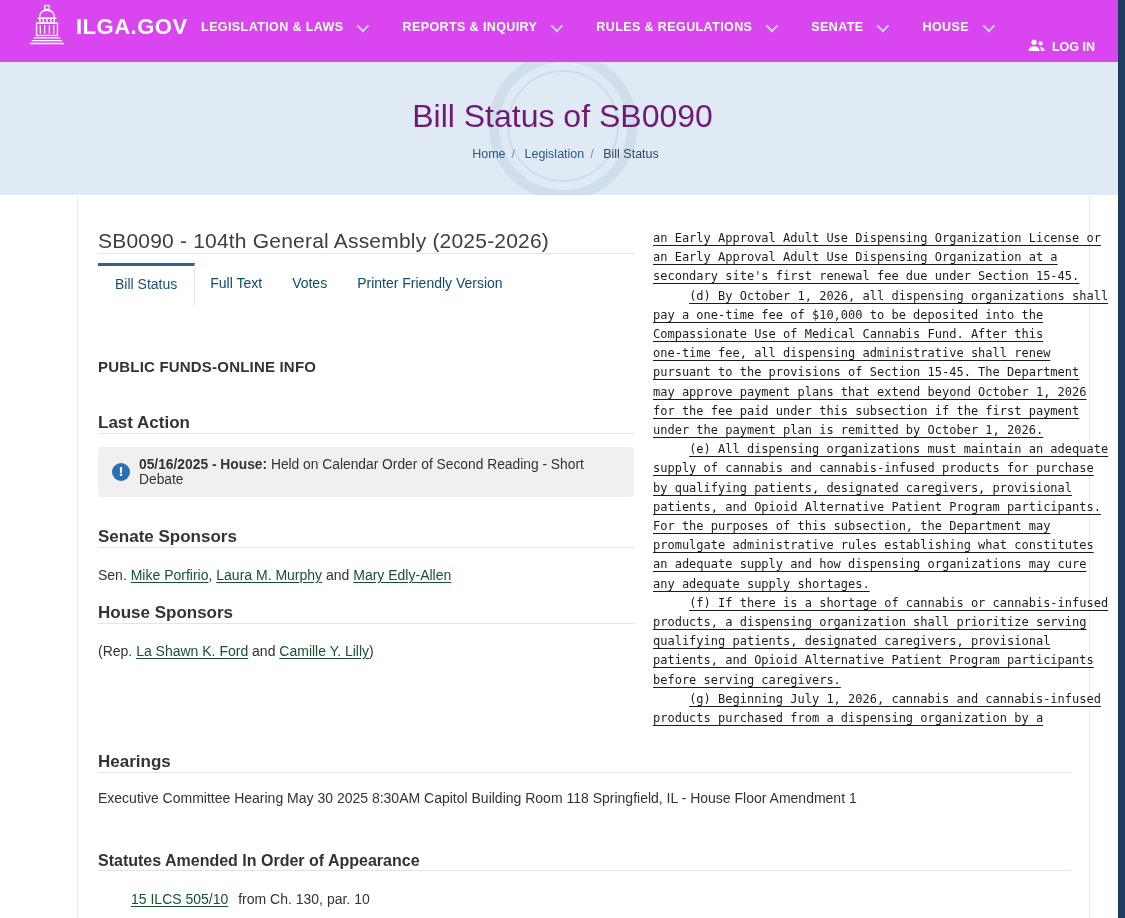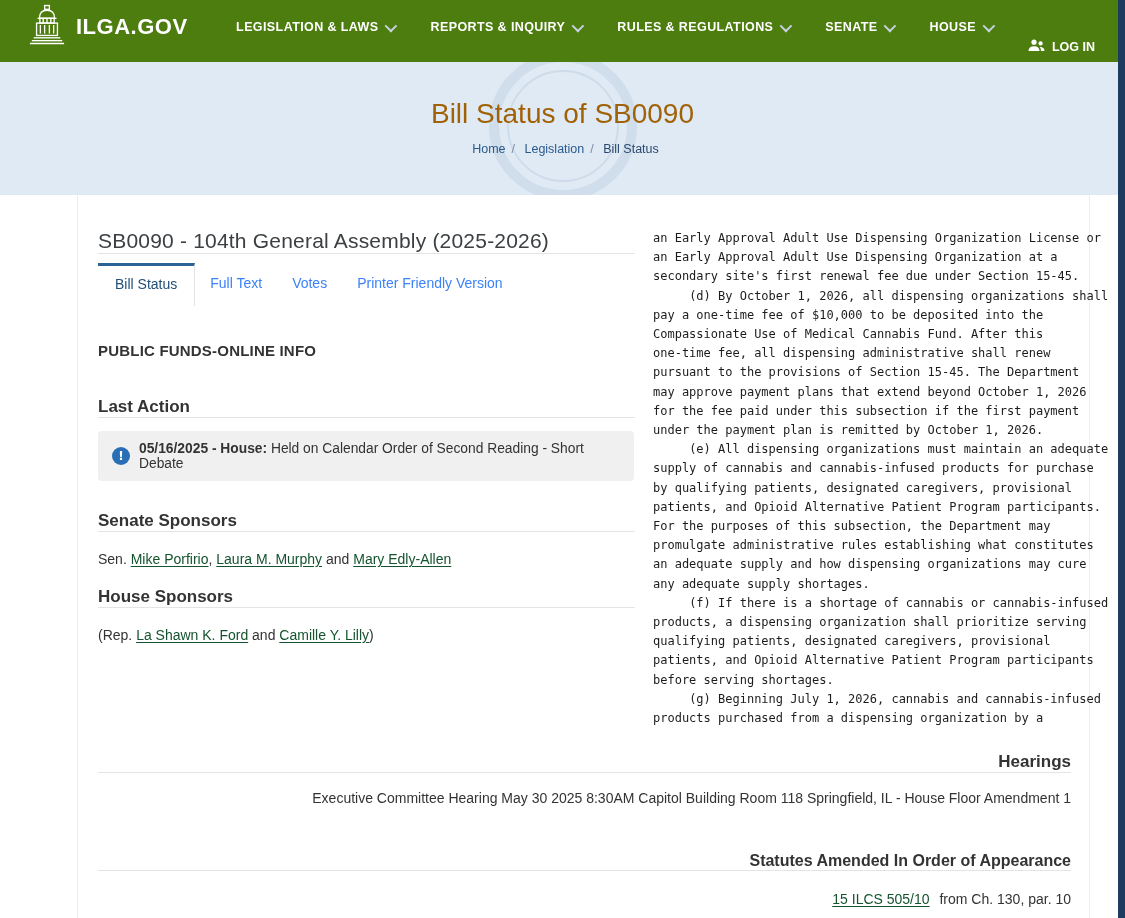--- a/index.html
+++ b/index.html
@@ -1,86 +1,86 @@
 <!DOCTYPE html>
 <html><head>
 <meta charset="utf-8">
 <style>
   * { margin:0; padding:0; box-sizing:border-box; }
   html,body { width:1125px; height:918px; overflow:hidden; background:#fff;
     font-family:"Liberation Sans", sans-serif; }
 
   
-  .navbar { height:62px; background:#4d7c0f; display:flex; align-items:center;
+  .navbar { height:62px; background:#d946ef; display:flex; align-items:center;
     padding:0 30px 8px 28px; }
   .brand { display:flex; align-items:center; gap:10px; color:#fff; }
   .brand-name { font-size:22px; font-weight:bold; letter-spacing:.5px; }
   .nav-links { margin-left:auto; display:flex; align-items:center; gap:36px; }
   .nav-item { color:#fff; font-size:12.5px; font-weight:bold; letter-spacing:.4px;
-    display:flex; align-items:center; gap:7px; cursor:pointer; white-space:nowrap; }
+    display:flex; align-items:center; gap:14px; cursor:pointer; white-space:nowrap; }
   .chev { width:9px; height:9px; border-right:2px solid #c6d2e0; border-bottom:2px solid #c6d2e0;
     transform:rotate(45deg) translateY(-2px); display:inline-block; }
   .login { display:flex; align-items:center; gap:7px; color:#fff; font-size:12.5px;
     font-weight:bold; cursor:pointer; }
 
   
   .hero { height:133px; background:#dfeaf5; position:relative; text-align:center;
     overflow:hidden; }
   .seal { position:absolute; left:50%; top:64px; transform:translate(-50%,-50%); width:148px;
     height:148px; border-radius:50%; border:10px solid rgba(120,145,175,.14); }
   .seal::after { content:""; position:absolute; inset:8px; border-radius:50%;
     border:2px solid rgba(120,145,175,.16); }
-  .hero-title { position:relative; padding-top:36px; font-size:28px; color:#a16207; }
+  .hero-title { position:relative; padding-top:36px; font-size:32px; color:#701a75; }
   .breadcrumb { position:relative; margin-top:12px; font-size:12.5px; color:#7d8ea3; }
   .breadcrumb a { color:#2a5a8c; text-decoration:none; margin:0 6px; }
   .breadcrumb .current { color:#29496e; margin-left:6px; }
 
   
   .card { width:1013px; margin-left:77px; background:#fff;
     border-left:1px solid #ededed; border-right:1px solid #ededed;
     padding:34px 0 40px 0; min-height:720px; }
   .cols { display:flex; }
   .leftcol { width:575px; padding:0 18px 0 20px; flex:none; }
   .rightcol { flex:1; padding-right:6px; }
 
   h1.billtitle { font-size:21px; font-weight:400; color:#3c4043; letter-spacing:.2px; }
   hr.rule { border:none; border-top:1px solid #e4e4e4; margin:0; }
   .title-rule { margin-top:24px; }
 
   
   .tabbar { display:flex; align-items:stretch; margin-top:9px; }
-  .tab { font-size:14px; color:#3b82f6; padding:12px 15px; cursor:pointer; white-space:nowrap; }
+  .tab { font-size:14px; color:#0c4a6e; padding:12px 15px; cursor:pointer; white-space:nowrap; }
   .tab.active { color:#1f4e77; border-top:3px solid #2a6496; border-right:1px solid #e3e3e3;
     padding:10px 17px 14px 17px; }
 
-  .info-heading { margin-top:36px; font-size:15px; font-weight:bold; color:#333;
+  .info-heading { margin-top:52px; font-size:15px; font-weight:bold; color:#333;
     letter-spacing:.2px; }
   h2.sec { font-size:17px; font-weight:bold; color:#333; }
   .sec-wrap { margin-top:34px; }
   .sec-rule { margin-top:14px; }
 
   .alert { margin-top:13px; background:#f0f0f0; border-radius:4px; padding:10px 14px;
     display:flex; align-items:center; gap:9px; font-size:13.8px; color:#333; width:536px; }
   .alert-icon { width:18px; height:18px; border-radius:50%; background:#2a6fb5; color:#fff;
     font-size:12px; font-weight:bold; display:flex; align-items:center; justify-content:center;
     flex:none; font-family:"DejaVu Sans", sans-serif; }
   .alert b { font-weight:bold; }
 
   .sponsor-line { margin-top:19px; font-size:14px; color:#333; }
   a.lnk { color:#14532d; text-decoration:underline; text-underline-offset:2px; cursor:pointer; }
 
   
   .billtext { font-family:"DejaVu Sans Mono", monospace; font-size:12px; line-height:19.2px;
     color:#1c1c1c; }
   .billtext .bline { white-space:pre; }
-  .billtext .u { text-underline-offset:3px;
+  .billtext .u { text-decoration:underline; text-underline-offset:3px;
     text-decoration-thickness:1px; }
 
   
-  .fullsec { padding:0 18px 0 20px;text-align:right; }
+  .fullsec { padding:0 18px 0 20px; }
   .hear-head { margin-top:24px; }
   .hear-text { margin-top:17px; font-size:14px; color:#333; }
   .stat-head { margin-top:46px; font-size:16px; font-weight:bold; color:#333; }
   .statute-row { margin-top:20px; margin-left:33px; font-size:14px; color:#333; }
   .statute-row + .statute-row { margin-top:14px; }
   .statute-note { margin-left:6px; }
 
   
   .scrollstrip { position:fixed; top:0; right:0; width:7px; height:918px; background:#1d3c60; }
 </style>
@@ -220,21 +220,21 @@
           <div class="bline"><span class="u">by qualifying patients, designated caregivers, provisional</span></div>
           <div class="bline"><span class="u">patients, and Opioid Alternative Patient Program participants.</span></div>
           <div class="bline"><span class="u">For the purposes of this subsection, the Department may</span></div>
           <div class="bline"><span class="u">promulgate administrative rules establishing what constitutes</span></div>
           <div class="bline"><span class="u">an adequate supply and how dispensing organizations may cure</span></div>
           <div class="bline"><span class="u">any adequate supply shortages.</span></div>
           <div class="bline">     <span class="u">(f) If there is a shortage of cannabis or cannabis-infused</span></div>
           <div class="bline"><span class="u">products, a dispensing organization shall prioritize serving</span></div>
           <div class="bline"><span class="u">qualifying patients, designated caregivers, provisional</span></div>
           <div class="bline"><span class="u">patients, and Opioid Alternative Patient Program participants</span></div>
-          <div class="bline"><span class="u">before serving shortages.</span></div>
+          <div class="bline"><span class="u">before serving caregivers.</span></div>
           <div class="bline">     <span class="u">(g) Beginning July 1, 2026, cannabis and cannabis-infused</span></div>
           <div class="bline"><span class="u">products purchased from a dispensing organization by a</span></div>
         </div>
     </div>
   </div>
 
   <div class="fullsec">
     <h2 class="sec hear-head">Hearings</h2>
     <hr class="rule sec-rule">
     <p class="hear-text">Executive Committee Hearing May 30 2025 8:30AM Capitol Building Room 118 Springfield, IL - House Floor Amendment 1</p>

